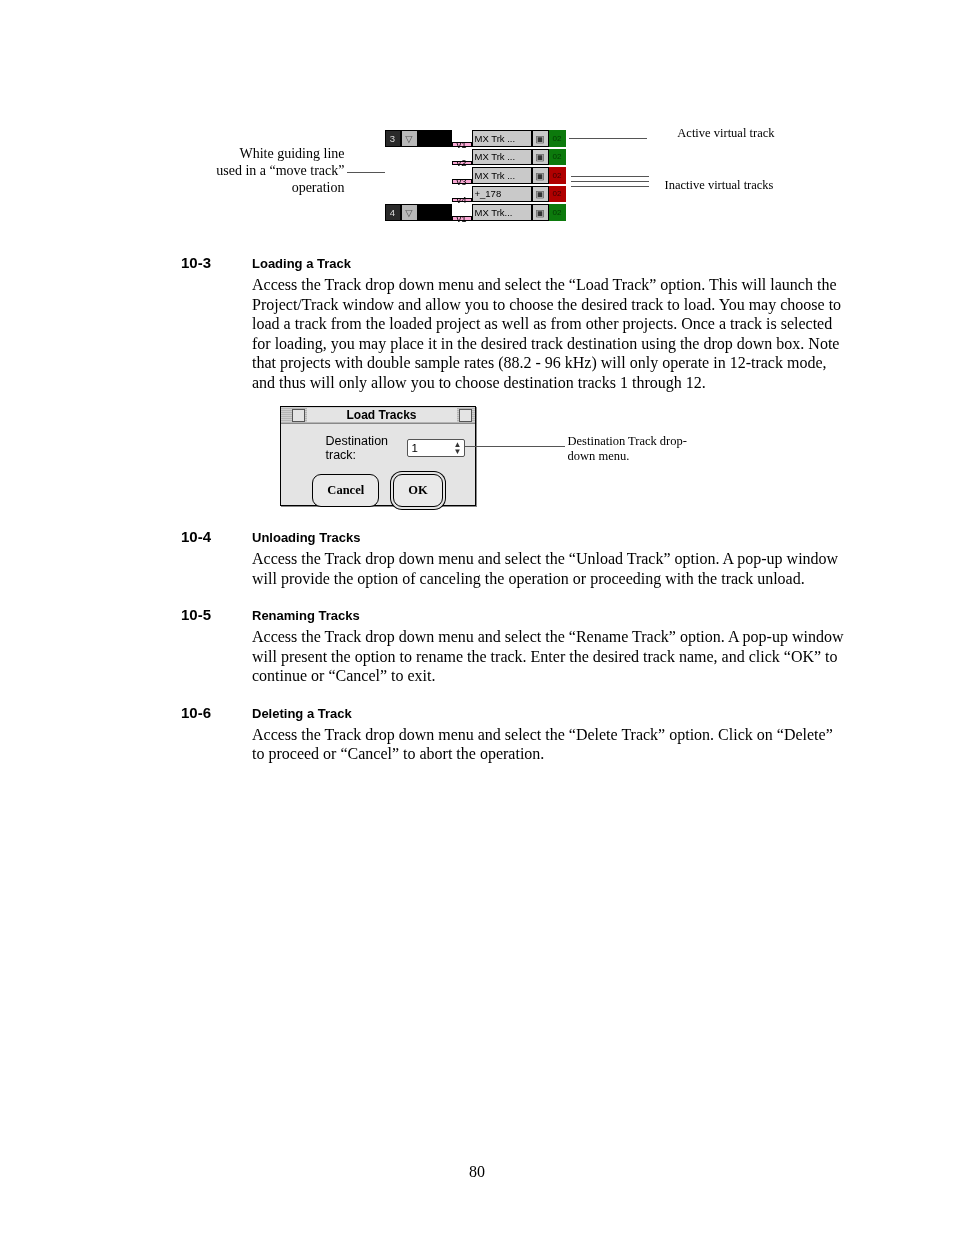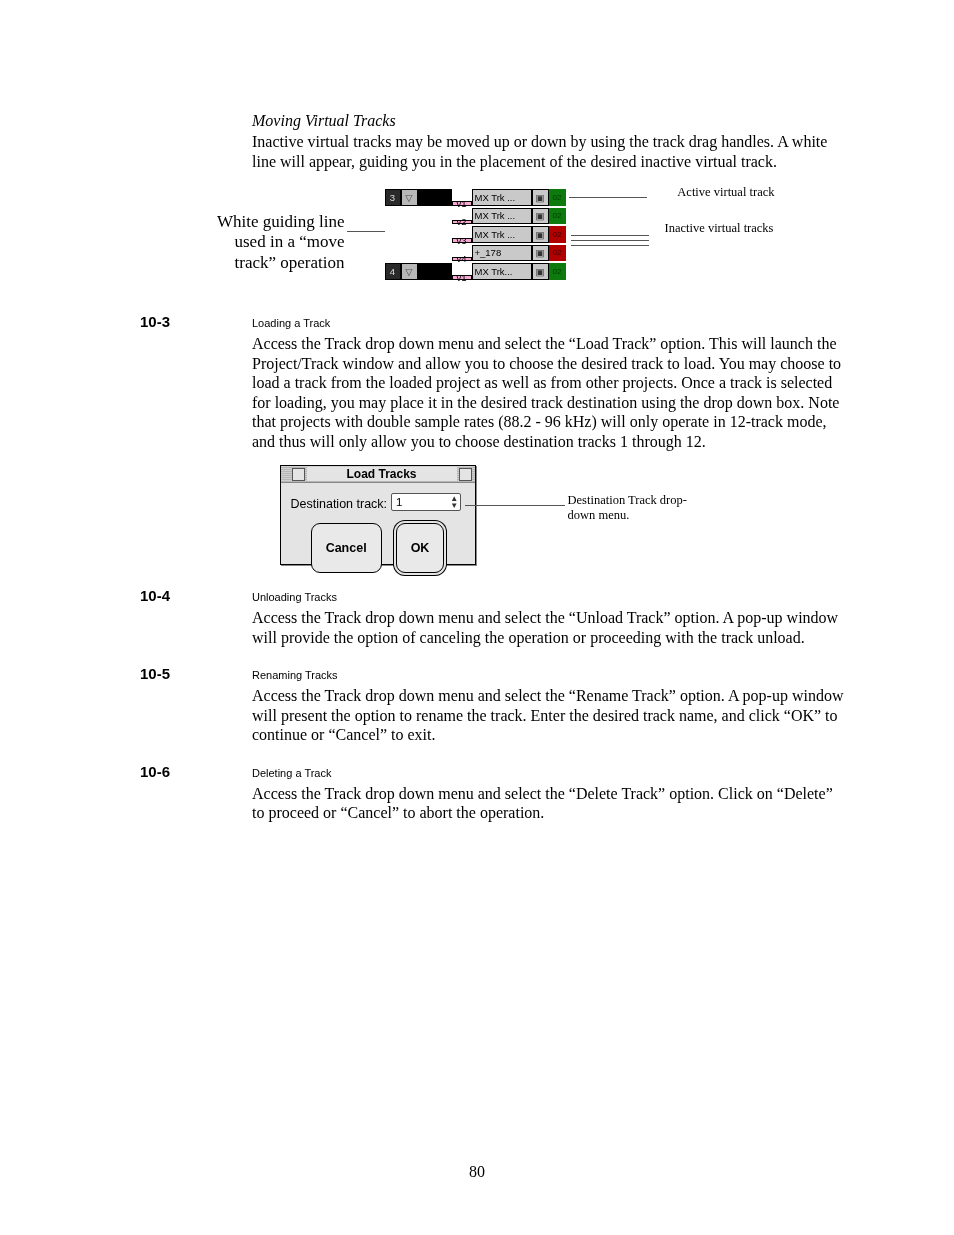--- a/index.html
+++ b/index.html
@@ -32,58 +32,59 @@
     display: flex;
     align-items: baseline;
     margin-top: 18px;
   }
   .section-num {
     font-family: Arial, Helvetica, sans-serif;
     font-weight: bold;
     font-size: 15px;
     width: 112px;
     flex: 0 0 112px;
+    text-align: center;
   }
   .section-title {
     font-family: Arial, Helvetica, sans-serif;
-    font-weight: normal;
-    font-size: 11px;
+    font-weight: bold;
+    font-size: 13px;
   }
   .figure-wrap {
     width: 100%;
     display: flex;
     justify-content: center;
     margin: 14px 0 8px 0;
   }
 
   
   .fig1 {
     position: relative;
     width: 560px;
     height: 110px;
   }
   .fig1-note-left {
     position: absolute;
     left: 0;
-    top: 27px;
+    top: 20px;
     width: 130px;
     text-align: right;
-    font-size: 17px;
+    font-size: 14px;
     line-height: 1.2;
   }
   .fig1-note-right-a {
     position: absolute;
     right: 0;
     top: 0;
     font-size: 12.5px;
   }
   .fig1-note-right-b {
     position: absolute;
     right: 0;
-    top: 36px;
+    top: 52px;
     width: 110px;
     font-size: 12.5px;
     line-height: 1.2;
   }
   .tracklist {
     position: absolute;
     left: 170px;
     top: 4px;
   }
   .track-row {
@@ -184,21 +185,21 @@
     background:#e4e4e4; margin:0 2px; padding:0 4px;
   }
   .dlg-title .tbox-right {
     width: 11px; height: 11px; border:1px solid #555; background:#e4e4e4;
     margin-right: 3px;
   }
   .dlg-body {
     padding: 10px 10px 0 10px;
   }
   .dlg-field {
-    display:flex; align-items:flex-end; font-size:12.5px;
+    display:flex; align-items:center; font-size:12.5px;margin-left:35px;
   }
   .dlg-select {
     margin-left: 4px;
     border: 1px solid #555;
     border-radius: 2px;
     width: 60px; height: 16px;
     display:flex; align-items:center;
     padding: 0 4px;
     background:#fff;
     font-size: 11.5px;
@@ -208,22 +209,22 @@
     position:absolute; right:2px; top:1px;
     font-size:8px; line-height:7px; color:#333;
     display:flex; flex-direction:column;
   }
   .dlg-buttons {
     display:flex; justify-content:center; gap:14px; margin-top:12px;
   }
   .dlg-btn {
     border: 1px solid #000;
     border-radius: 9px;
-    padding: 17px 14px;
-    font-family: Liberation Sans, sans-serif;
+    padding: 8px 14px;
+    font-family: Liberation Serif, serif;
     font-weight: bold;
     font-size: 12.5px;
     background: #e9e9e9;
   }
   .dlg-btn.ok {
     box-shadow: 0 0 0 2px #e4e4e4, 0 0 0 3px #000;
     border-radius: 9px;
   }
 
   .page-number {
@@ -233,24 +234,20 @@
     width: 100%;
     text-align: center;
     font-size: 16px;
   }
 </style>
 </head>
 <body>
 
 <div class="page">
 
-  <div class="indent-block">
-    <div class="italic-heading">Moving Virtual Tracks</div>
-    <div class="body-text">Inactive virtual tracks may be moved up or down by using the track drag handles. A white line will appear, guiding you in the placement of the desired inactive virtual track.</div>
-  </div>
 
   <div class="figure-wrap">
     <div class="fig1">
       <div class="fig1-note-left">White guiding line used in a “move track” operation</div>
       <div class="fig1-note-right-a">Active virtual track</div>
       <div class="fig1-note-right-b">Inactive virtual tracks</div>
 
       <div class="line-right-a"></div>
       <div class="line-right-b1"></div>
       <div class="line-right-b2"></div>

